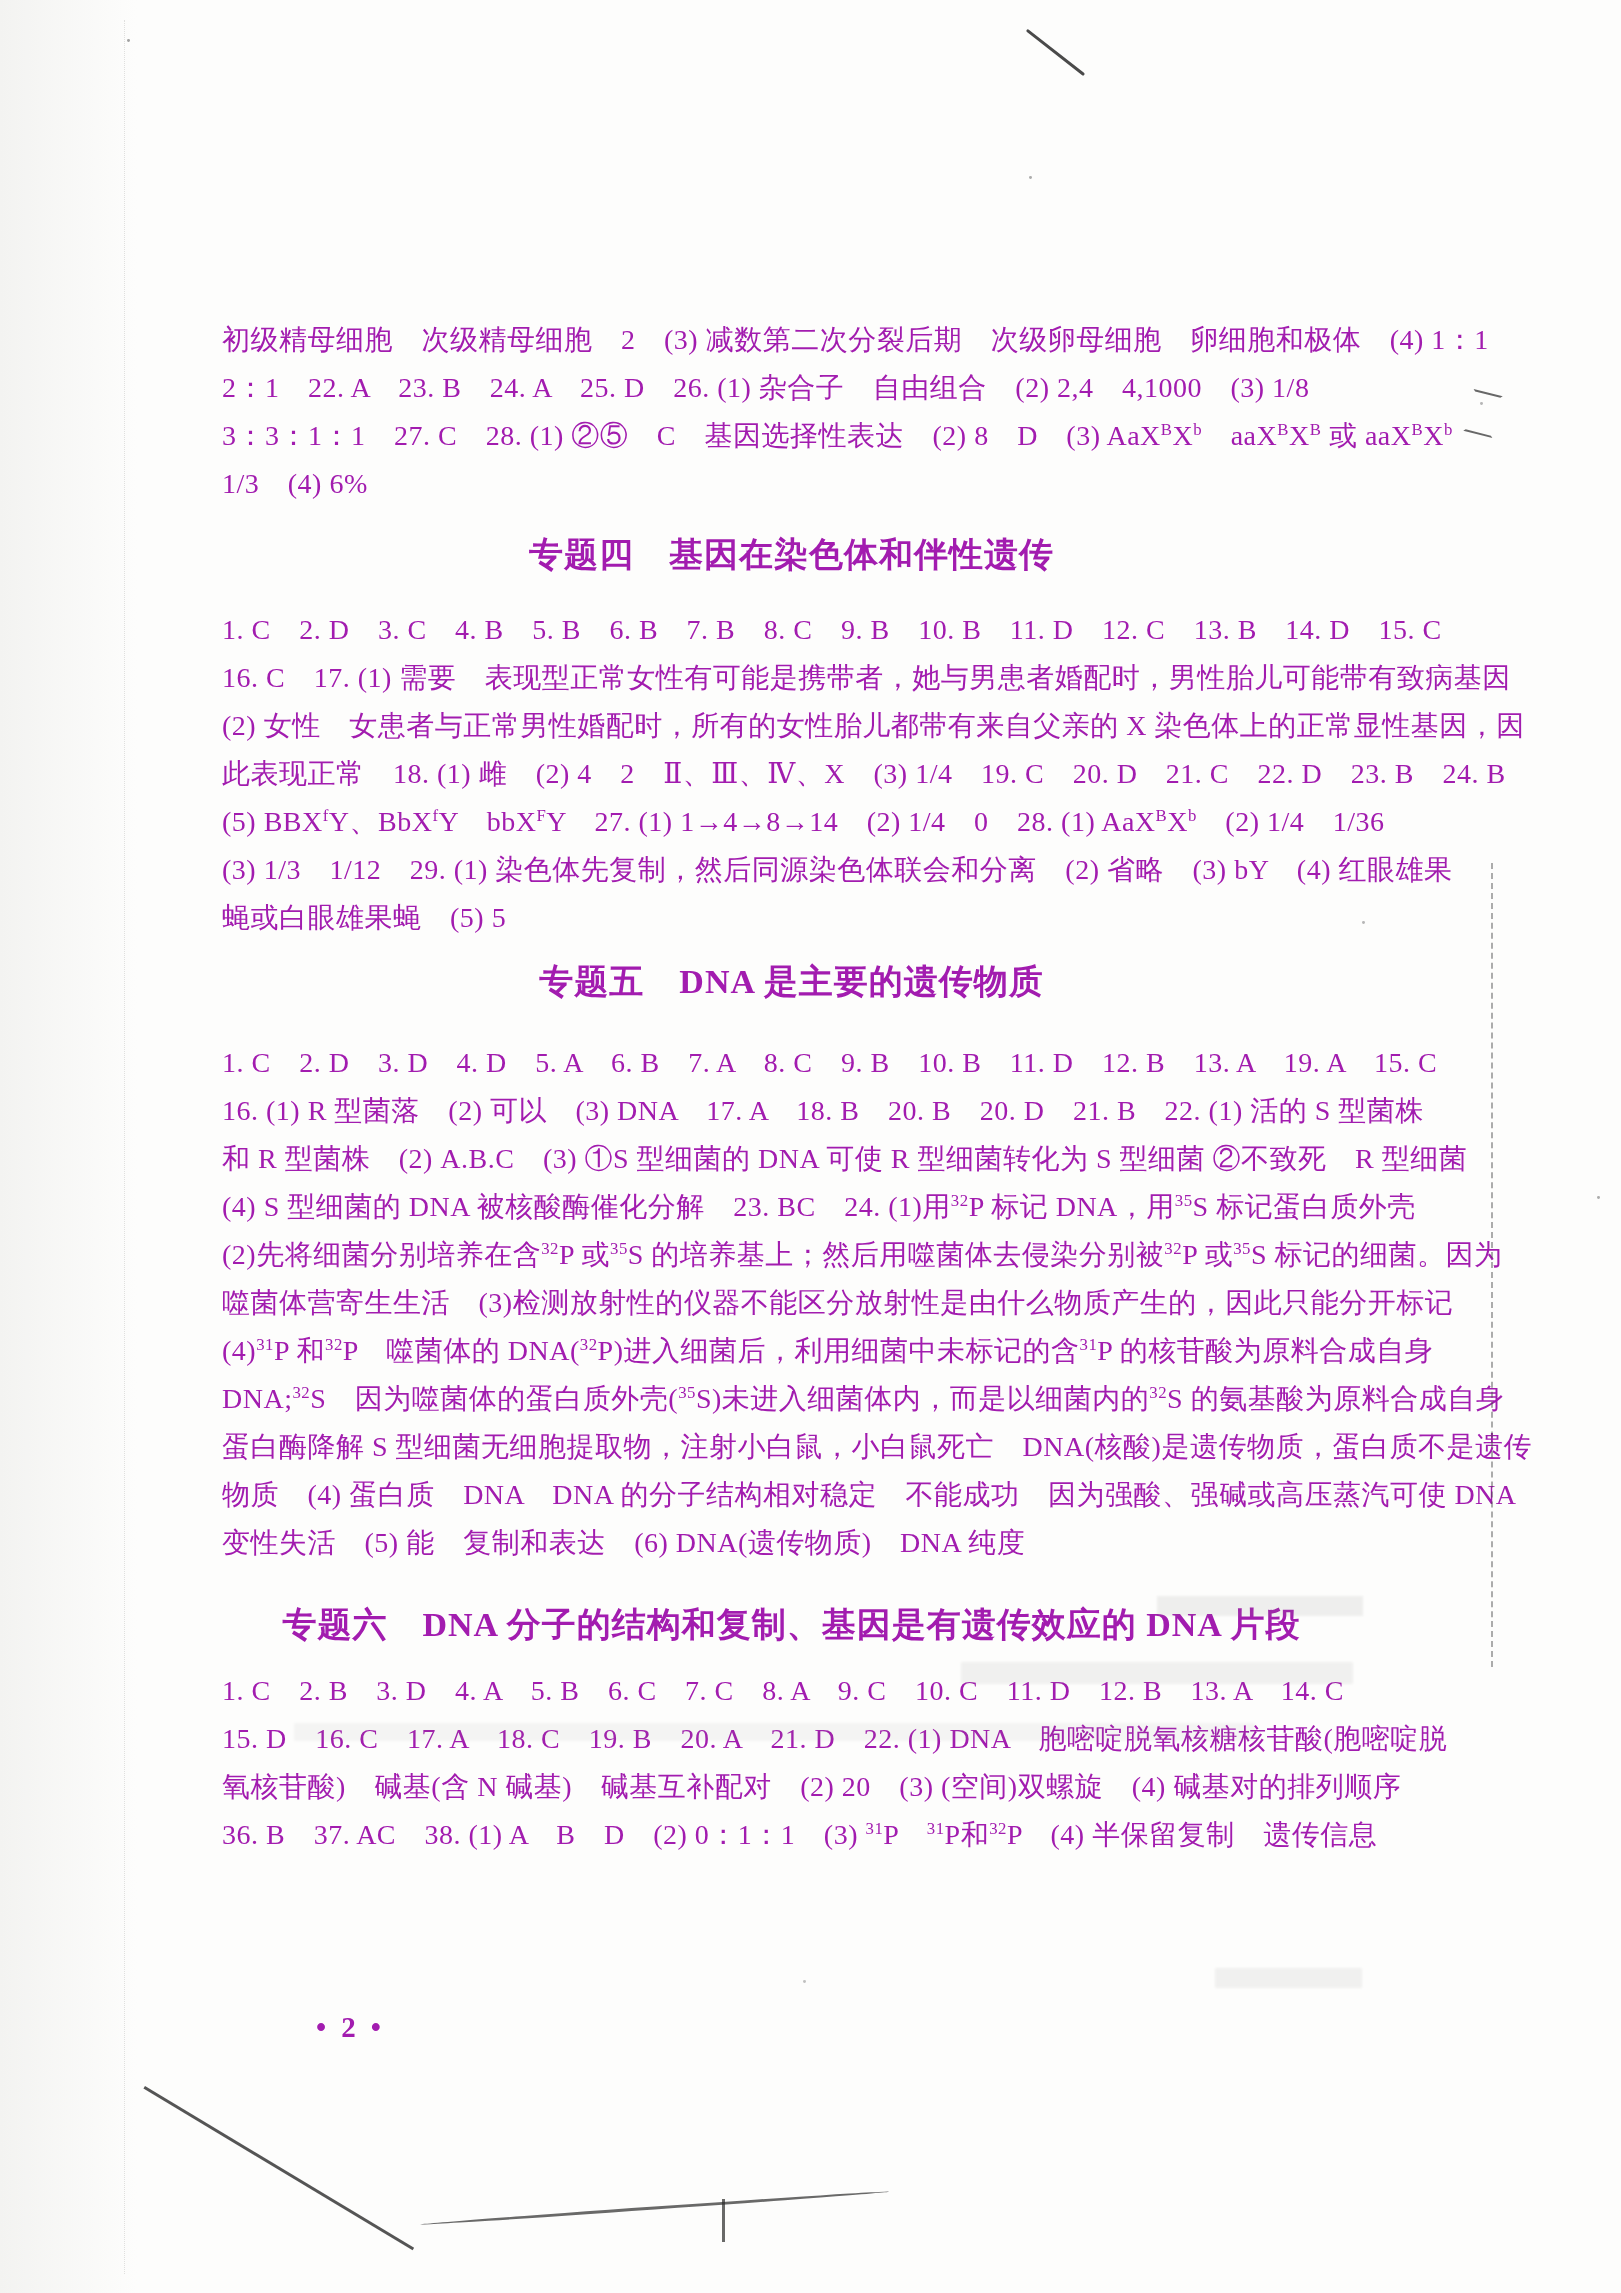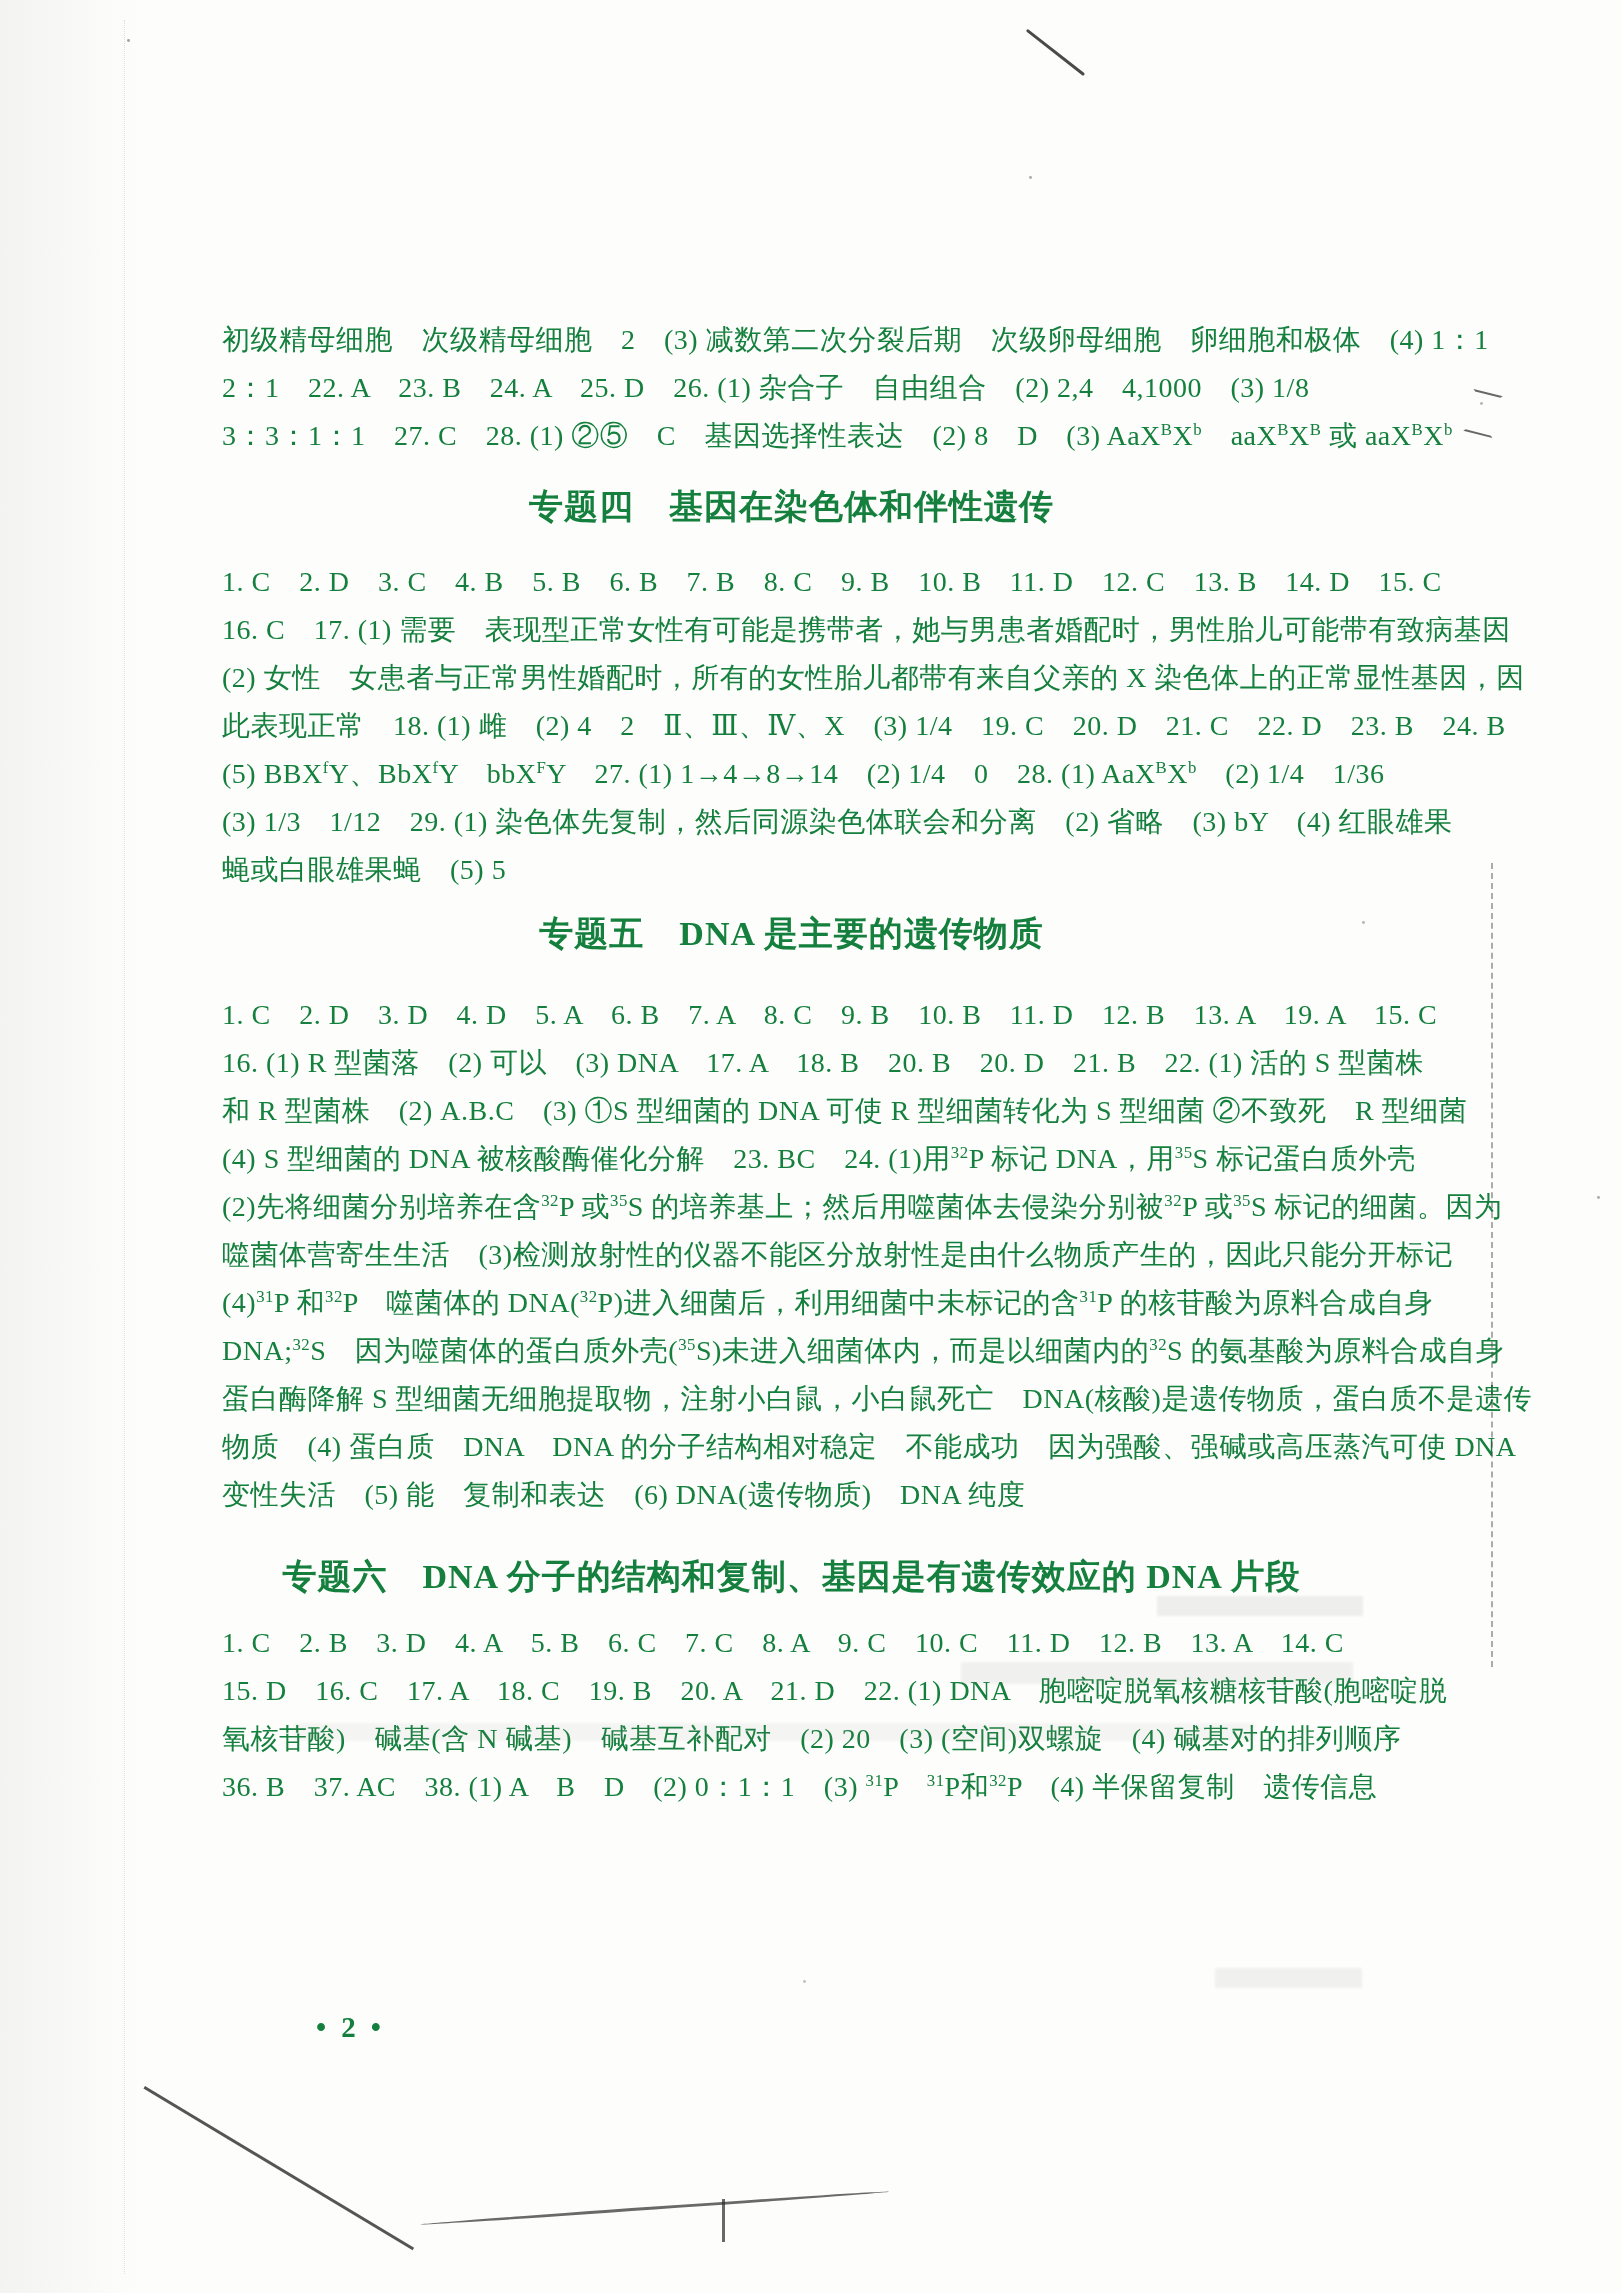--- a/index.html
+++ b/index.html
@@ -2,21 +2,21 @@
 <html><head>
 <meta charset="utf-8">
 <style>
   html,body { margin:0; padding:0; background:#ffffff; }
   .page {
     position:relative;
     width:1621px; height:2294px;
     background:#fdfdfc;
     overflow:hidden;
     font-family:"Liberation Serif","DejaVu Serif",serif;
-    color:#15803d;
+    color:#a21caf;
   }
   
   .left-edge {
     position:absolute; left:0; top:0; width:137px; height:2294px;
     background:linear-gradient(to right,#f3f3f1,#fdfdfc);
   }
   .left-edge-line {
     position:absolute; left:124px; top:19.6px; height:2254px;
     border-left:1px dotted #cfcfcb; opacity:.6;
   }
@@ -71,20 +71,21 @@
 
 <div class="page">
   <div class="left-edge"></div>
   <div class="left-edge-line"></div>
 
   <div class="content">
     <div class="block cont">
         <div class="line">初级精母细胞　次级精母细胞　2　(3) 减数第二次分裂后期　次级卵母细胞　卵细胞和极体　(4) 1：1</div>
         <div class="line">2：1　22. A　23. B　24. A　25. D　26. (1) 杂合子　自由组合　(2) 2,4　4,1000　(3) 1/8</div>
         <div class="line">3：3：1：1　27. C　28. (1) ②⑤　C　基因选择性表达　(2) 8　D　(3) AaX<sup>B</sup>X<sup>b</sup>　aaX<sup>B</sup>X<sup>B</sup> 或 aaX<sup>B</sup>X<sup>b</sup></div>
+        <div class="line">1/3　(4) 6%</div>
       </div>
 
     <h2 class="heading h4">专题四　基因在染色体和伴性遗传</h2>
     <div class="block s4">
         <div class="line">1. C　2. D　3. C　4. B　5. B　6. B　7. B　8. C　9. B　10. B　11. D　12. C　13. B　14. D　15. C</div>
         <div class="line">16. C　17. (1) 需要　表现型正常女性有可能是携带者，她与男患者婚配时，男性胎儿可能带有致病基因</div>
         <div class="line">(2) 女性　女患者与正常男性婚配时，所有的女性胎儿都带有来自父亲的 X 染色体上的正常显性基因，因</div>
         <div class="line">此表现正常　18. (1) 雌　(2) 4　2　Ⅱ、Ⅲ、Ⅳ、X　(3) 1/4　19. C　20. D　21. C　22. D　23. B　24. B</div>
         <div class="line">(5) BBX<sup>f</sup>Y、BbX<sup>f</sup>Y　bbX<sup>F</sup>Y　27. (1) 1→4→8→14　(2) 1/4　0　28. (1) AaX<sup>B</sup>X<sup>b</sup>　(2) 1/4　1/36</div>
         <div class="line">(3) 1/3　1/12　29. (1) 染色体先复制，然后同源染色体联会和分离　(2) 省略　(3) bY　(4) 红眼雄果</div>

